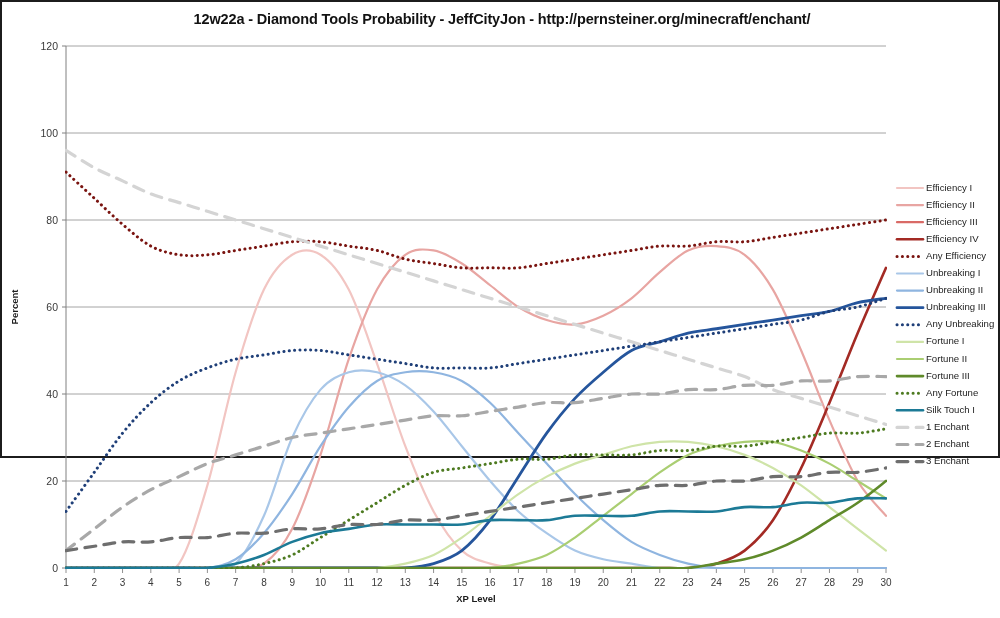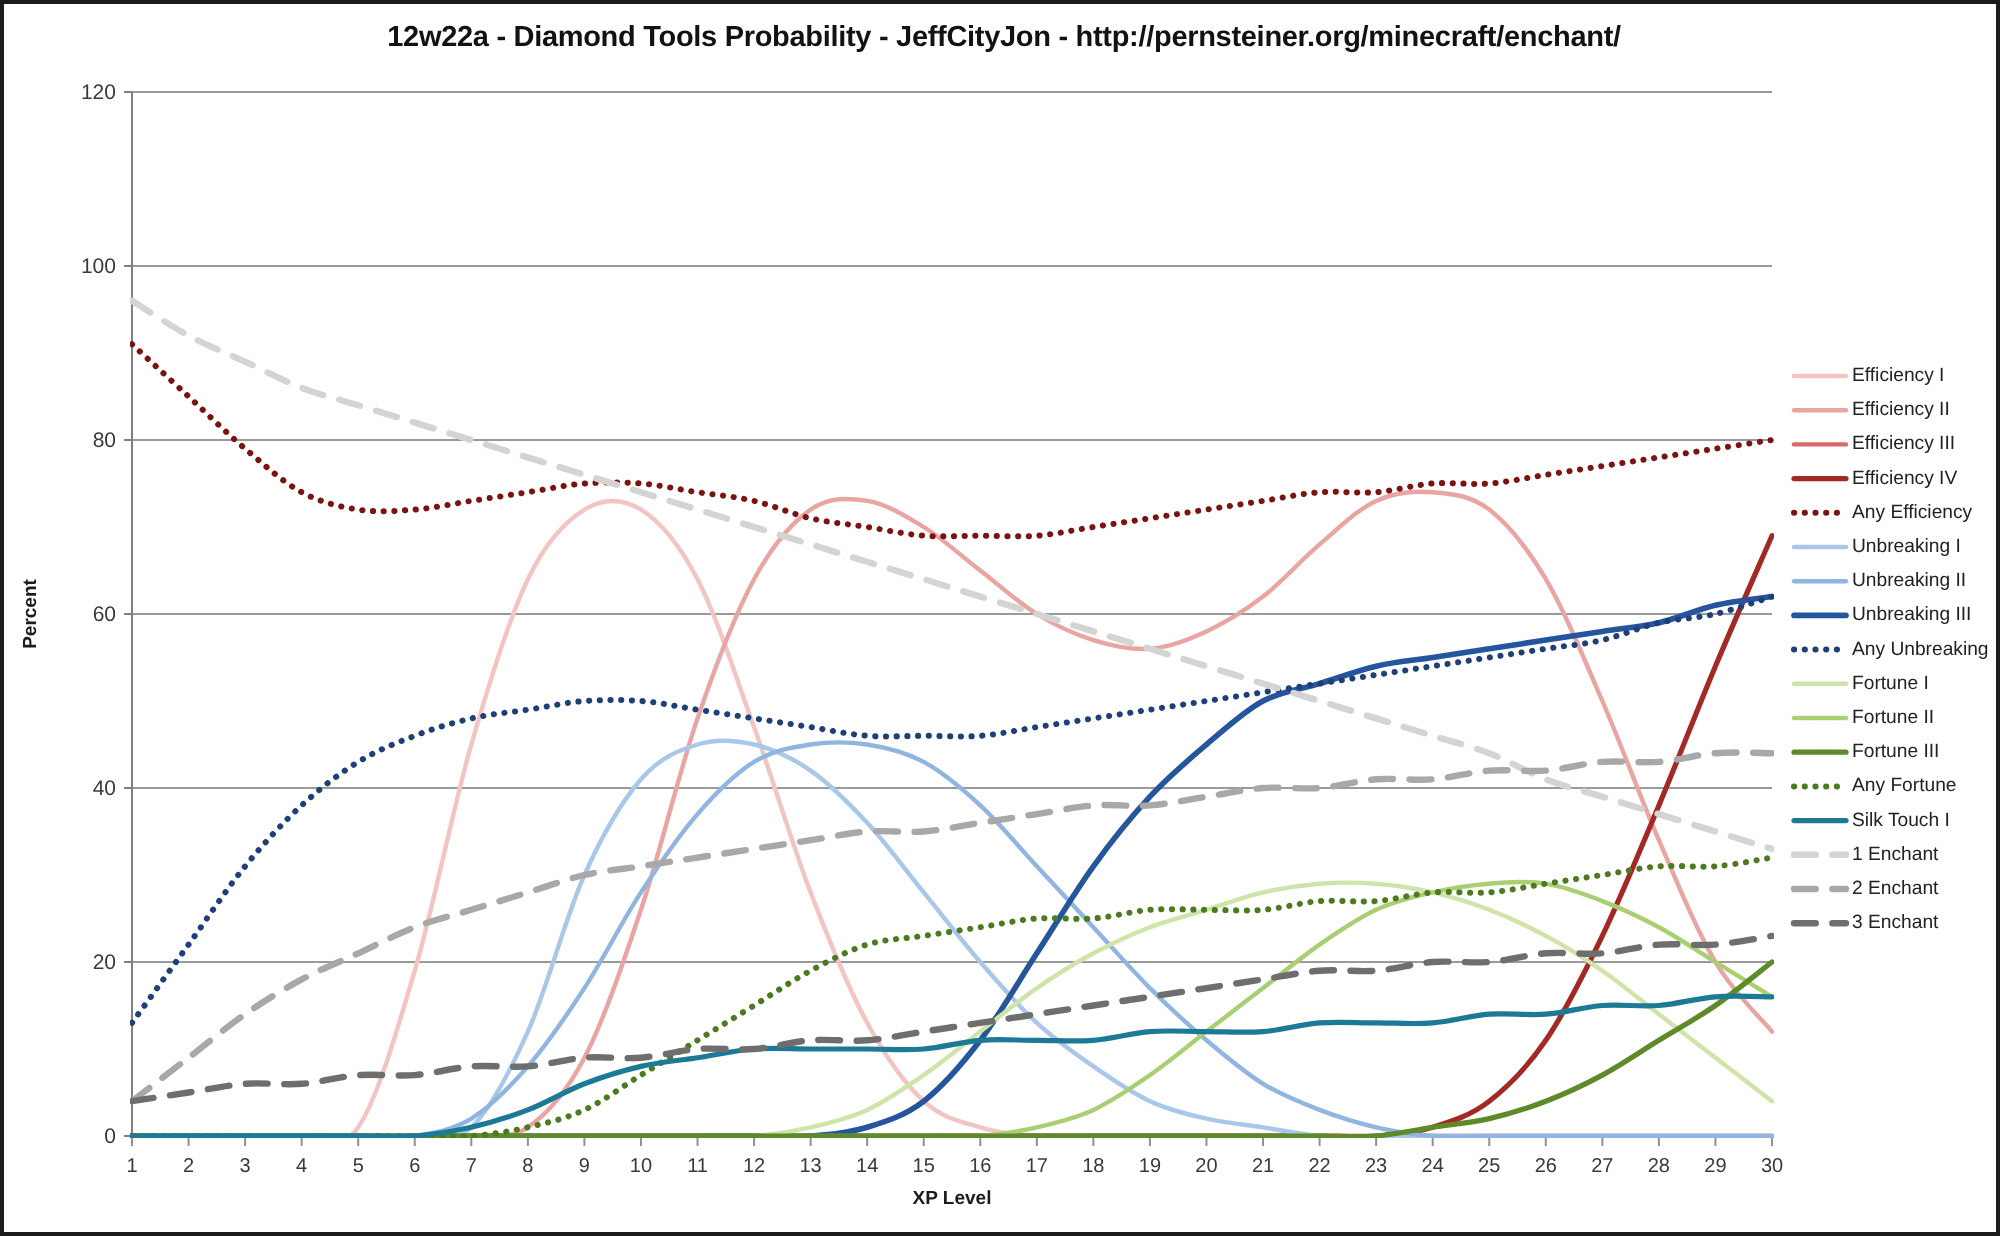--- a/index.html
+++ b/index.html
@@ -1,17 +1,17 @@
 <!DOCTYPE html>
 <html><head>
 <meta charset="utf-8">
 <style>
   html,body{margin:0;padding:0;background:#ffffff;}
   body{width:1000px;height:618px;font-family:"Liberation Sans",sans-serif;overflow:hidden;}
-  #frame{position:relative;width:1000px;height:618px;box-sizing:border-box;border:2px solid #1c1c1c;background:#ffffff;}
+  #frame{position:relative;width:1000px;height:458px;box-sizing:border-box;border:2px solid #1c1c1c;background:#ffffff;}
   #title{position:absolute;left:0;top:9px;width:1000px;text-align:center;font-size:14.5px;font-weight:bold;color:#121212;letter-spacing:-0.15px;}
   #plotwrap{position:absolute;left:0;top:0;width:1000px;height:618px;}
   svg{display:block;}
   .ylab{font-size:10.5px;fill:#3a3a3a;text-anchor:end;}
   .xlab{font-size:10px;fill:#3a3a3a;text-anchor:middle;}
   .axtitle{font-size:9.5px;font-weight:bold;fill:#1c1c1c;text-anchor:middle;}
   .legtext{font-size:9.6px;fill:#222222;dominant-baseline:middle;}
 </style>
 </head>
 <body>

